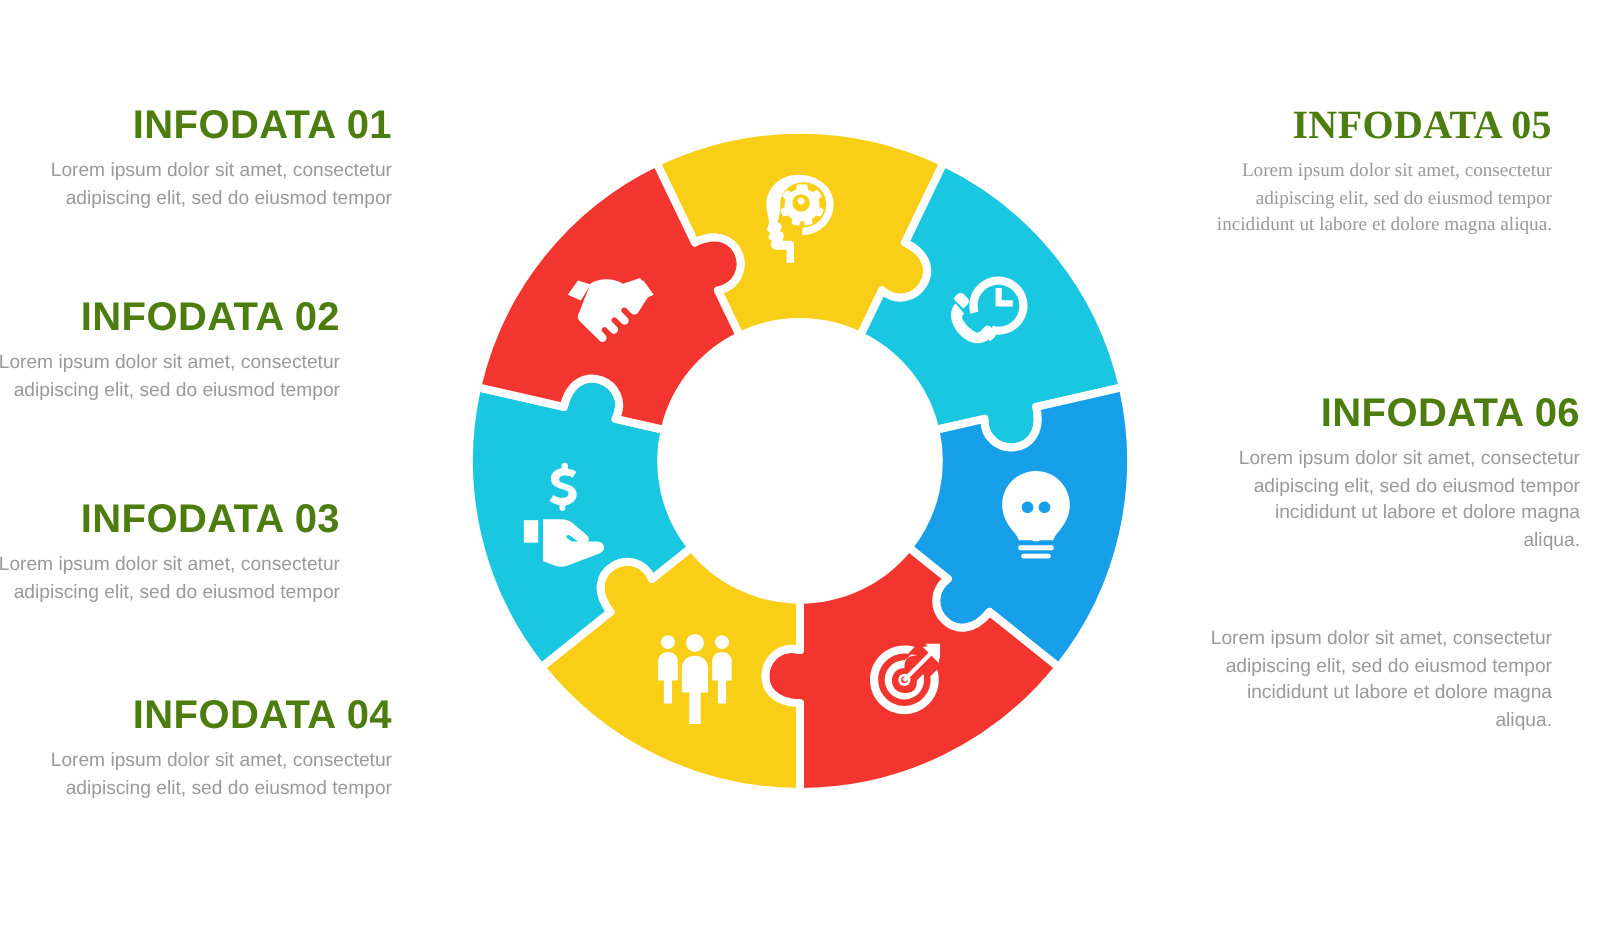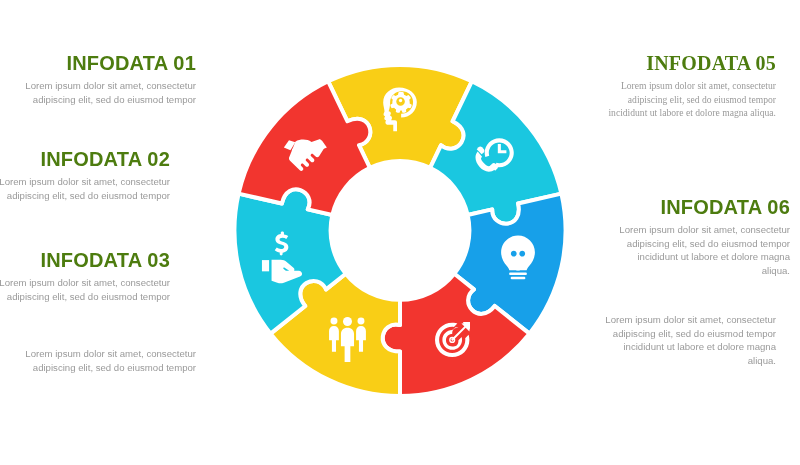--- a/index.html
+++ b/index.html
@@ -54,20 +54,21 @@
     <p class="title">INFODATA 02</p>
     <p class="body">Lorem ipsum dolor sit amet, consectetur adipiscing elit, sed do eiusmod tempor</p>
   </div>
 
   <div class="block left" id="blk3">
     <p class="title">INFODATA 03</p>
     <p class="body">Lorem ipsum dolor sit amet, consectetur adipiscing elit, sed do eiusmod tempor</p>
   </div>
 
   <div class="block left" id="blk4">
+    <p class="title">INFODATA 04</p>
     <p class="body">Lorem ipsum dolor sit amet, consectetur adipiscing elit, sed do eiusmod tempor</p>
   </div>
 
   <div class="block right" id="blk5">
     <p class="title">INFODATA 05</p>
     <p class="body">Lorem ipsum dolor sit amet, consectetur adipiscing elit, sed do eiusmod tempor incididunt ut labore et dolore magna aliqua.</p>
   </div>
 
   <div class="block right" id="blk6">
     <p class="title">INFODATA 06</p>

